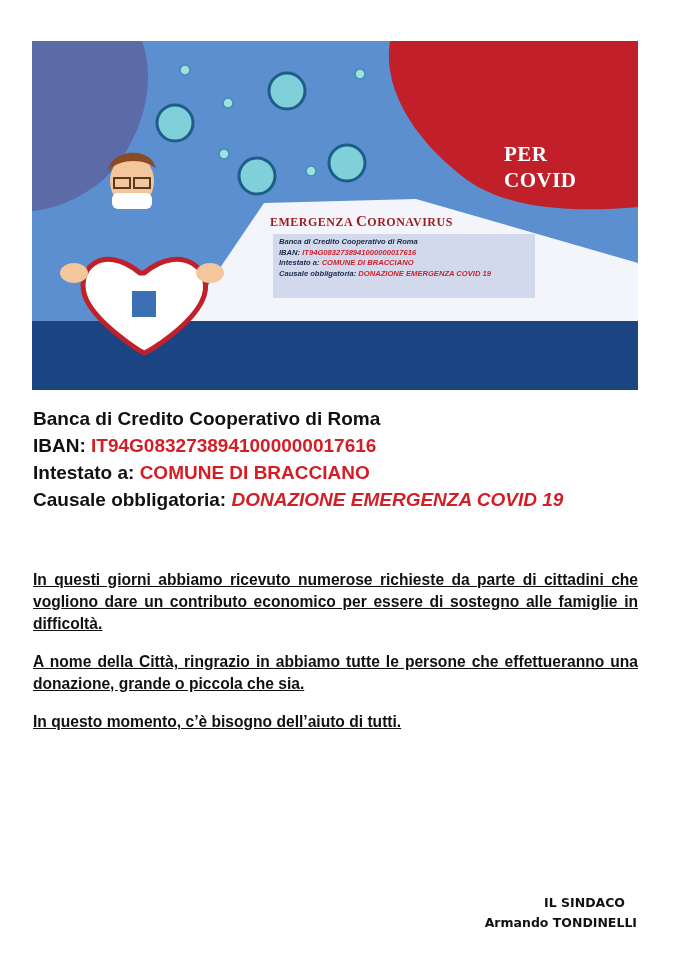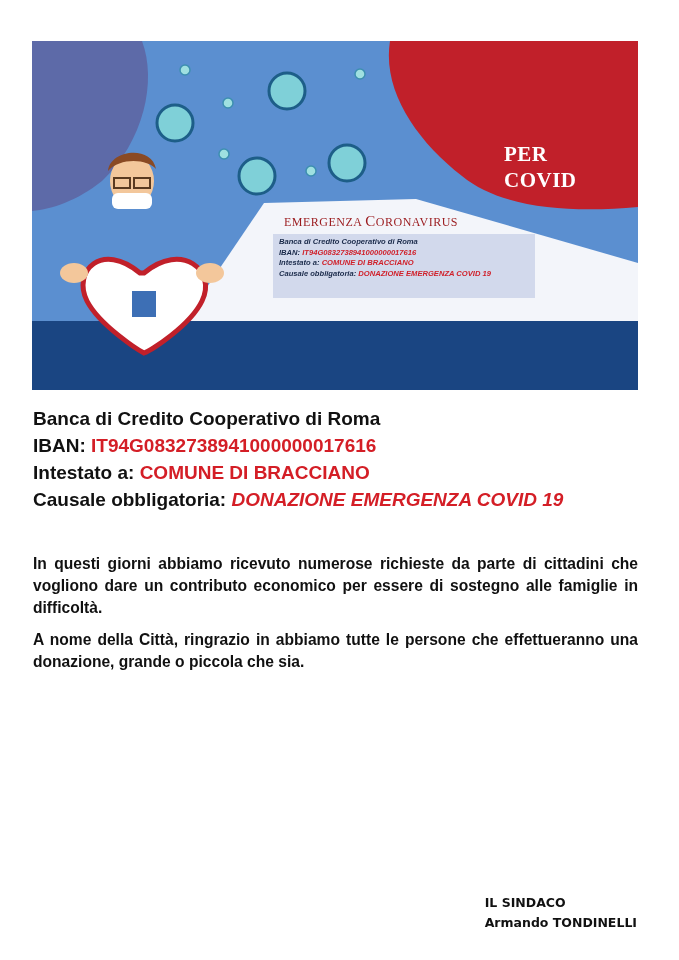--- a/index.html
+++ b/index.html
@@ -1,37 +1,37 @@
 <!DOCTYPE html>
 <html><head>
   <meta charset="utf-8">
   <style>
     html, body { margin: 0; padding: 0; background: #ffffff; }
     body { width: 679px; height: 960px; position: relative; overflow: hidden;
            font-family: "Liberation Sans", sans-serif; color: #111; }
     .banner { position: absolute; left: 32px; top: 41px; width: 606px; height: 349px;
               background: #5b8fd0; overflow: hidden; }
     .banner svg { position: absolute; left: 0; top: 0; }
-    .card-title { position: absolute; left: 252px; top: 172px; font-family: "Liberation Serif", serif;
-                  font-weight: normal; color: #9b1b1e; font-size: 12px; letter-spacing: 0.5px; }
+    .card-title { position: absolute; left: 238px; top: 172px; font-family: "Liberation Serif", serif;
+                  font-weight: bold; color: #9b1b1e; font-size: 12px; letter-spacing: 0.5px; }
     .card-title .big { font-size: 15px; }
     .card-box { position: absolute; left: 241px; top: 193px; width: 262px; height: 64px;
                 background: #d2d9ec; padding: 3px 6px; box-sizing: border-box;
                 font-size: 7.6px; font-weight: bold; font-style: italic; line-height: 10.5px; color: #1a2a4a; }
     .card-box .red { color: #d0202a; }
     .per-donare { position: absolute; left: 472px; top: 100px; width: 120px; text-align: left;
                   font-family: "Liberation Serif", serif; font-weight: bold; color: #fff;
                   font-size: 21px; line-height: 26px; letter-spacing: 0.5px; }
     .bank { position: absolute; left: 33px; top: 405px; font-weight: bold; font-size: 19px; line-height: 27px; }
     .bank .red { color: #d41e26; }
     .bank .italic { font-style: italic; }
     .body { position: absolute; left: 33px; top: 553px; width: 605px; font-weight: bold; font-size: 15.6px;
             line-height: 22px; text-align: justify; }
-    .body p { margin: 0 0 10px 0; }
-    .sign { position: absolute; right: 42px; top: 893px; text-align: left; font-weight: bold; font-size: 12.5px;
+    .body p { margin: 16px 0 10px 0; text-decoration: underline; }
+    .sign { position: absolute; right: 42px; top: 893px; text-align: right; font-weight: bold; font-size: 12.5px;
             line-height: 20px; font-family: "DejaVu Sans", sans-serif; }
     .sign .t1 { padding-right: 12px; }
   </style>
 </head>
 <body>
 
 <div class="banner">
   <svg width="606" height="349" viewBox="0 0 606 349">
     <rect x="0" y="0" width="606" height="349" fill="#5b8fd0"></rect>
 
@@ -87,18 +87,19 @@
 <div class="bank">
   <div>Banca di Credito Cooperativo di Roma</div>
   <div><span>IBAN: </span><span class="red">IT94G0832738941000000017616</span></div>
   <div><span>Intestato a: </span><span class="red">COMUNE DI BRACCIANO</span></div>
   <div><span>Causale obbligatoria: </span><span class="red italic">DONAZIONE EMERGENZA COVID 19</span></div>
 </div>
 
 <div class="body">
   <p>In questi giorni abbiamo ricevuto numerose richieste da parte di cittadini che vogliono dare un contributo economico per essere di sostegno alle famiglie in difficoltà.</p>
   <p>A nome della Città, ringrazio in abbiamo tutte le persone che effettueranno una donazione, grande o piccola che sia.</p>
+  <p>In questo momento, c’è bisogno dell’aiuto di tutti.</p>
 </div>
 
 <div class="sign">
   <div class="t1">IL SINDACO</div>
   <div>Armando TONDINELLI</div>
 </div>
 
 </body></html>

